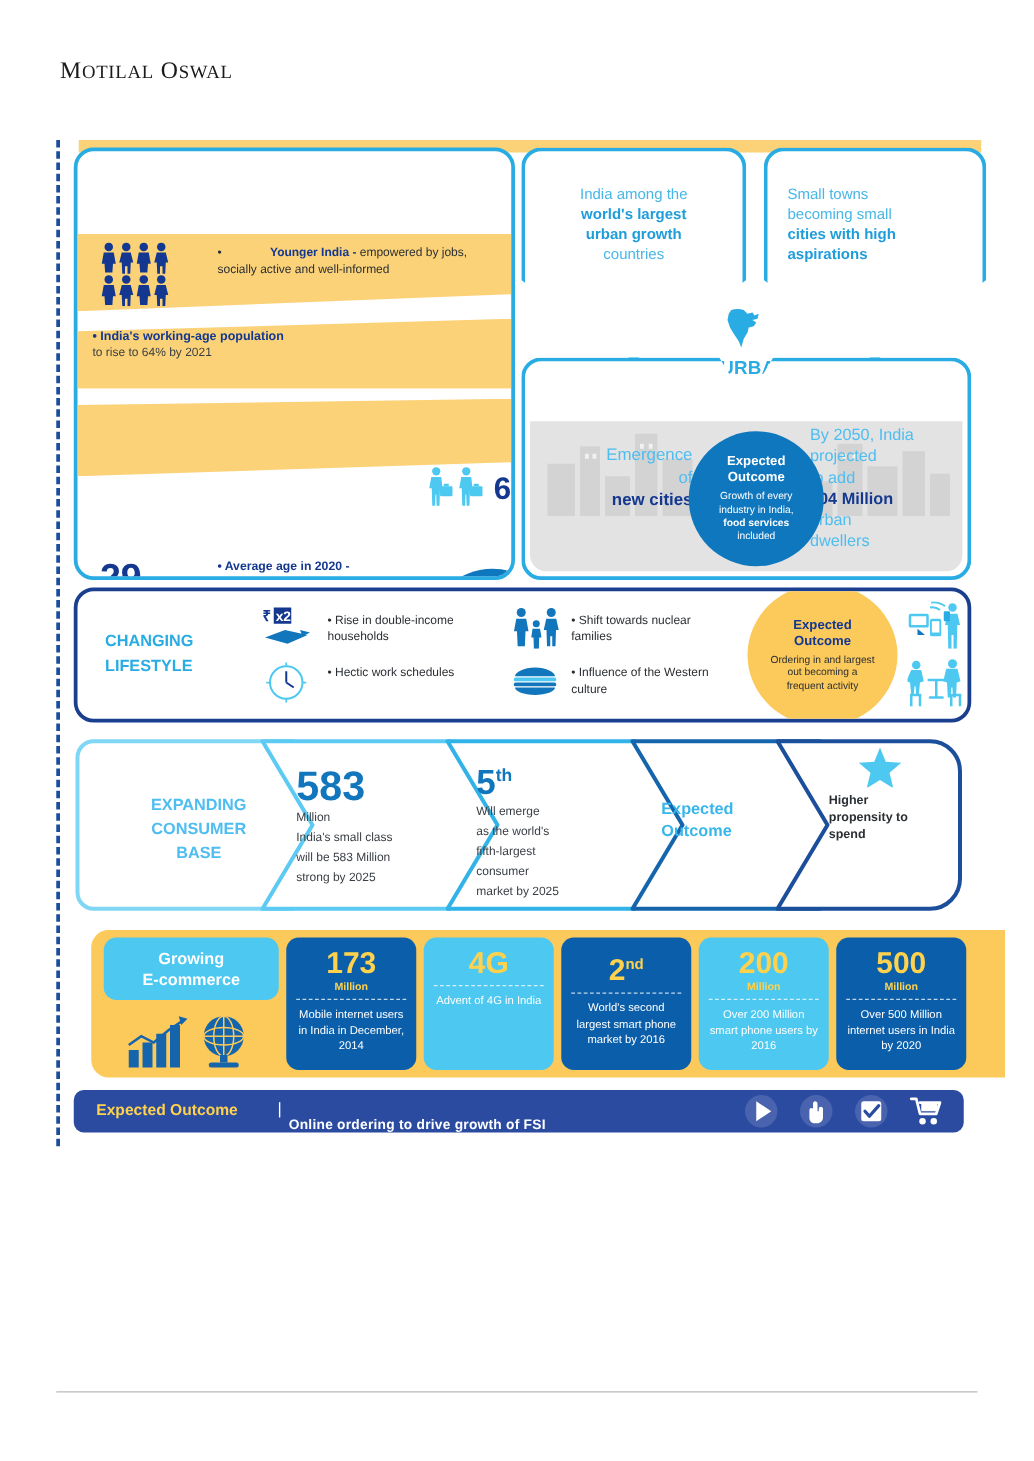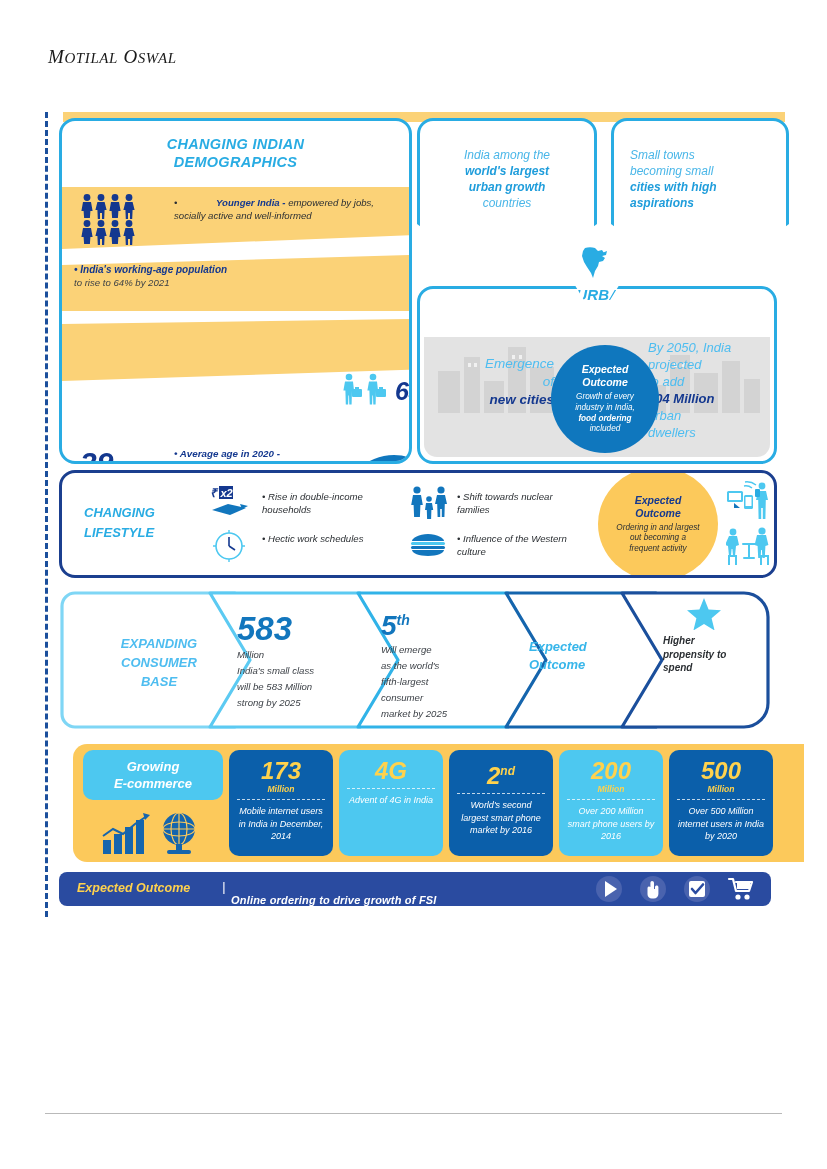--- a/index.html
+++ b/index.html
@@ -1,21 +1,21 @@
 <!DOCTYPE html>
 <html><head>
 <meta charset="utf-8">
 <style>
   html,body{margin:0;padding:0;}
   body{
     width:827px;height:1169px;background:#ffffff;
     font-family:"Liberation Sans",sans-serif;
     -webkit-font-smoothing:antialiased;
   }
-  .page{position:relative;width:804px;height:1169px;overflow:hidden;font-style:italic;}
+  .page{position:relative;width:804px;height:1169px;overflow:hidden;}
 
   
   .brand{
     position:absolute;left:48px;top:46px;
     font-family:"Liberation Serif",serif;
     font-size:19px;color:#1a1a1a;letter-spacing:.6px;
   }
   .brand .cap{font-size:19px;}
   .brand .sm{font-size:15px;}
 
@@ -238,24 +238,20 @@
   <div class="brand">
     <span class="cap">M</span><span class="sm">OTILAL</span>
     <span class="cap">O</span><span class="sm">SWAL</span>
   </div>
 
   <div class="info">
     <div class="dashline"></div>
     <div class="topband"></div>
 
     <div class="card demo">
-      <div class="demo-title">
-        <div>CHANGING INDIAN</div>
-        <div>DEMOGRAPHICS</div>
-      </div>
 
       <div class="band band1"></div>
       <div class="band band2"></div>
       <div class="band band3"></div>
 
       <svg class="people" viewBox="0 0 66 52">
         <g fill="#14388f">
           <g>
               <circle cx="7" cy="4.5" r="3.4"></circle>
               <path d="M3 9h8l1.6 9h-2.2l-.5 7h-5.8l-.5-7h-2.2z"></path>
@@ -400,21 +396,21 @@
           <div>urban</div>
           <div>dwellers</div>
         </div>
 
         <div class="eo-circle eo-urb">
           <div class="eo-t">Expected</div>
           <div class="eo-t">Outcome</div>
           <div class="eo-s">
             <div>Growth of every</div>
             <div>industry in India,</div>
-            <div><b>food ordering</b></div>
+            <div><b>food services</b></div>
             <div>included</div>
           </div>
         </div>
       </div>
     </div>
 
     <div class="life">
       <div class="life-title">
         <div>CHANGING</div>
         <div>LIFESTYLE</div>

